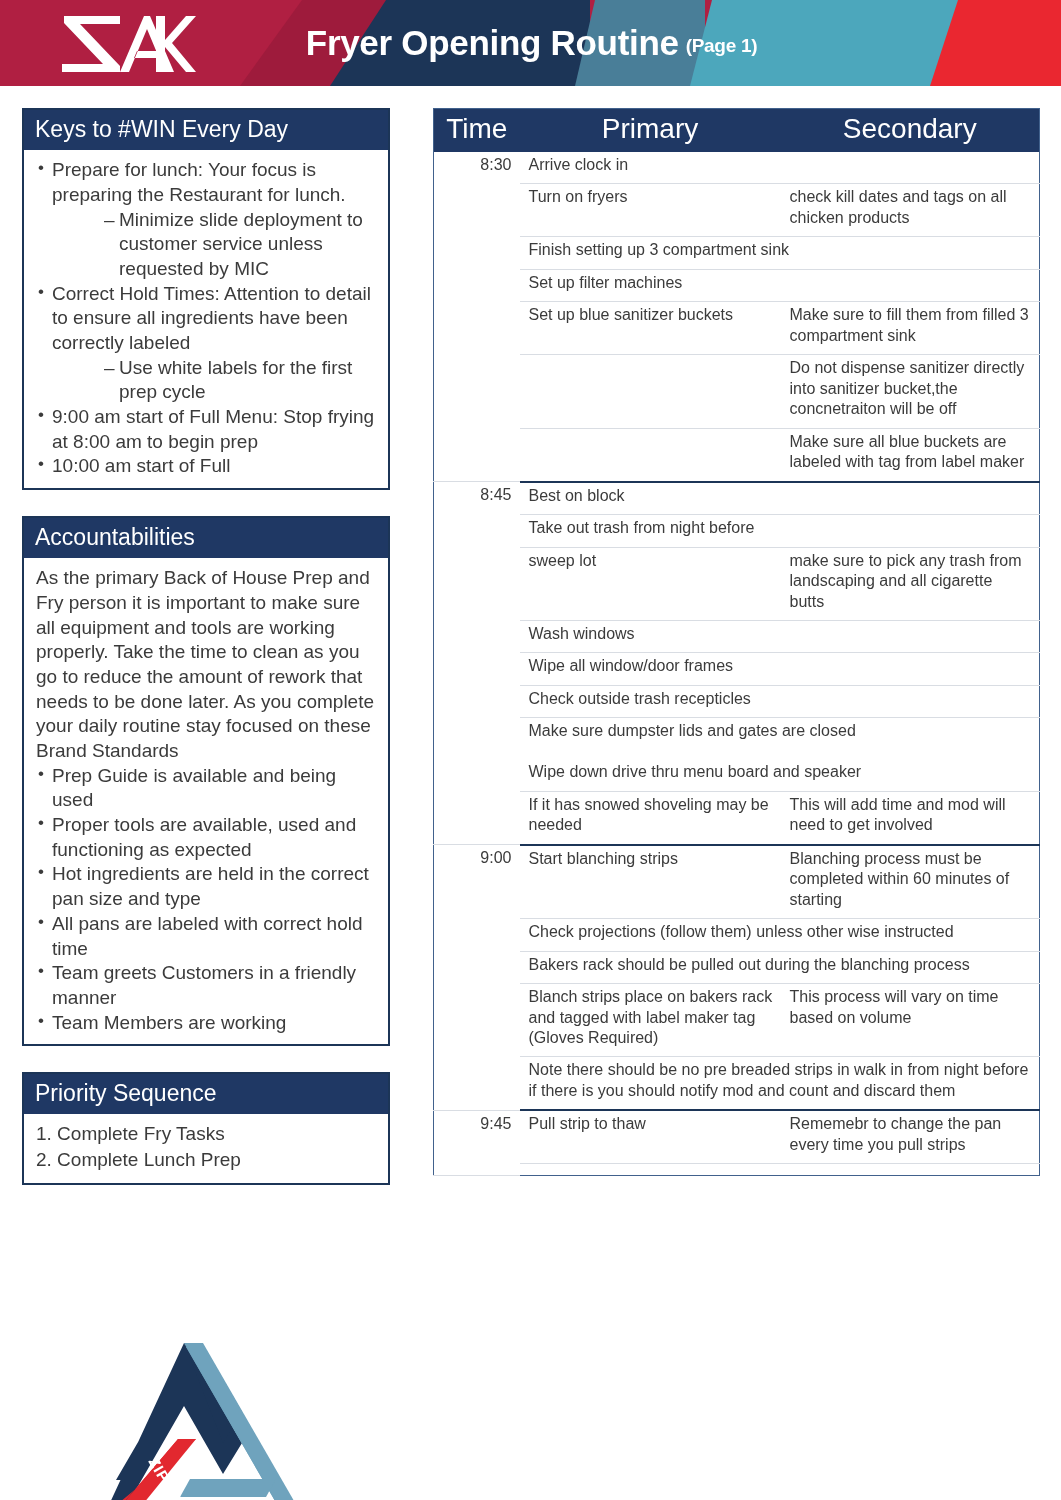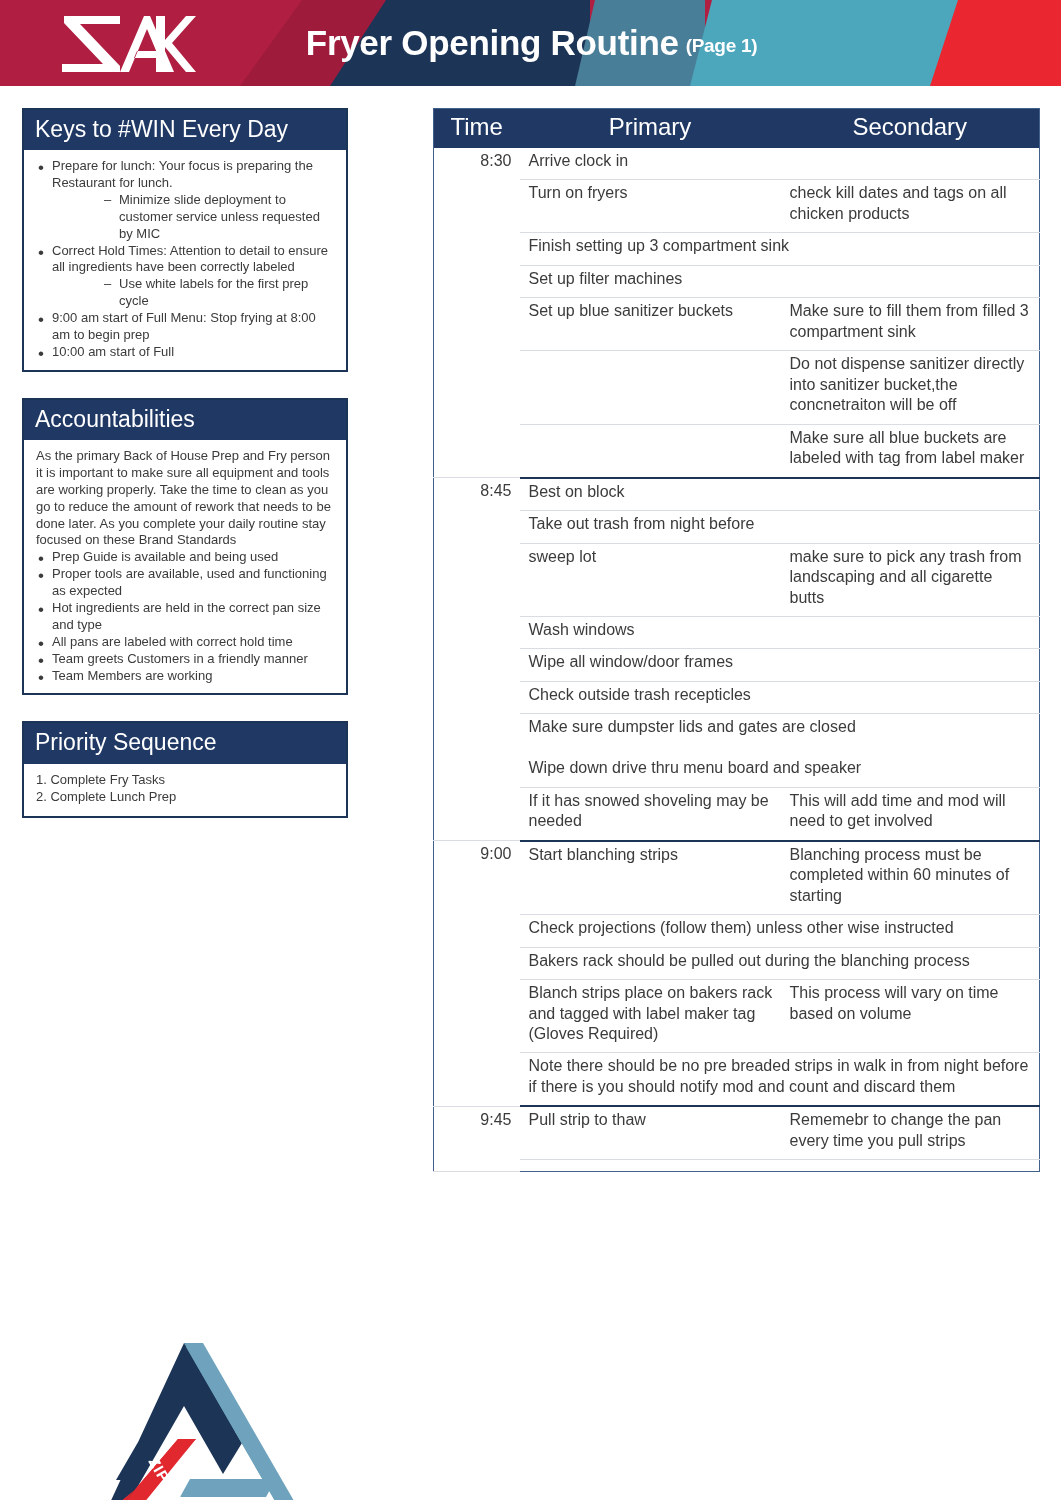--- a/index.html
+++ b/index.html
@@ -47,31 +47,31 @@
   }
   .banner-page {
     font-size: 19px; font-weight: bold; margin-left: 7px;
     position: relative; top: 3px;
   }
 
   
   .page { position: relative; width: 1061px; height: 1414px; }
 
   
-  .left-col { position: absolute; left: 22px; top: 22px; width: 326px; }
+  .left-col { position: absolute; left: 22px; top: 22px; width: 368px; }
 
   .panel { border: 2px solid #1c3557; margin-bottom: 26px; background: #fff; }
   .panel-head {
     background: #1f3864;
     color: #ffffff;
     font-size: 23px;
     padding: 7px 11px 9px 11px;
     line-height: 1.05;
   }
-  .panel-body { padding: 8px 10px 9px 12px; font-size: 13px; line-height: 1.30; }
+  .panel-body { padding: 8px 10px 9px 12px; font-size: 19px; line-height: 1.30; }
 
   ul.bl { list-style: none; }
   ul.bl > li {
     position: relative;
     padding-left: 16px;
     margin-bottom: 0px;
   }
   ul.bl > li::before {
     content: "\2022";
     position: absolute; left: 2px; top: -1px;
@@ -101,21 +101,21 @@
     border: 1.5px solid #41618c;
   }
   table.routine col.c-time { width: 86px; }
   table.routine col.c-prim { width: 261px; }
   table.routine col.c-sec  { width: 259px; }
 
   table.routine thead th {
     background: #1f3864;
     color: #ffffff;
     font-weight: normal;
-    font-size: 24px;
+    font-size: 28px;
     padding: 6px 0 9px 0;
     border: none;
     line-height: 1;
   }
   th.th-time { text-align: center; border-right: 2px dashed #ffffff; }
   th.th-prim { text-align: center; border-right: 2px dashed #ffffff; }
   th.th-sec  { text-align: center; }
 
   table.routine td {
     font-size: 16px;

